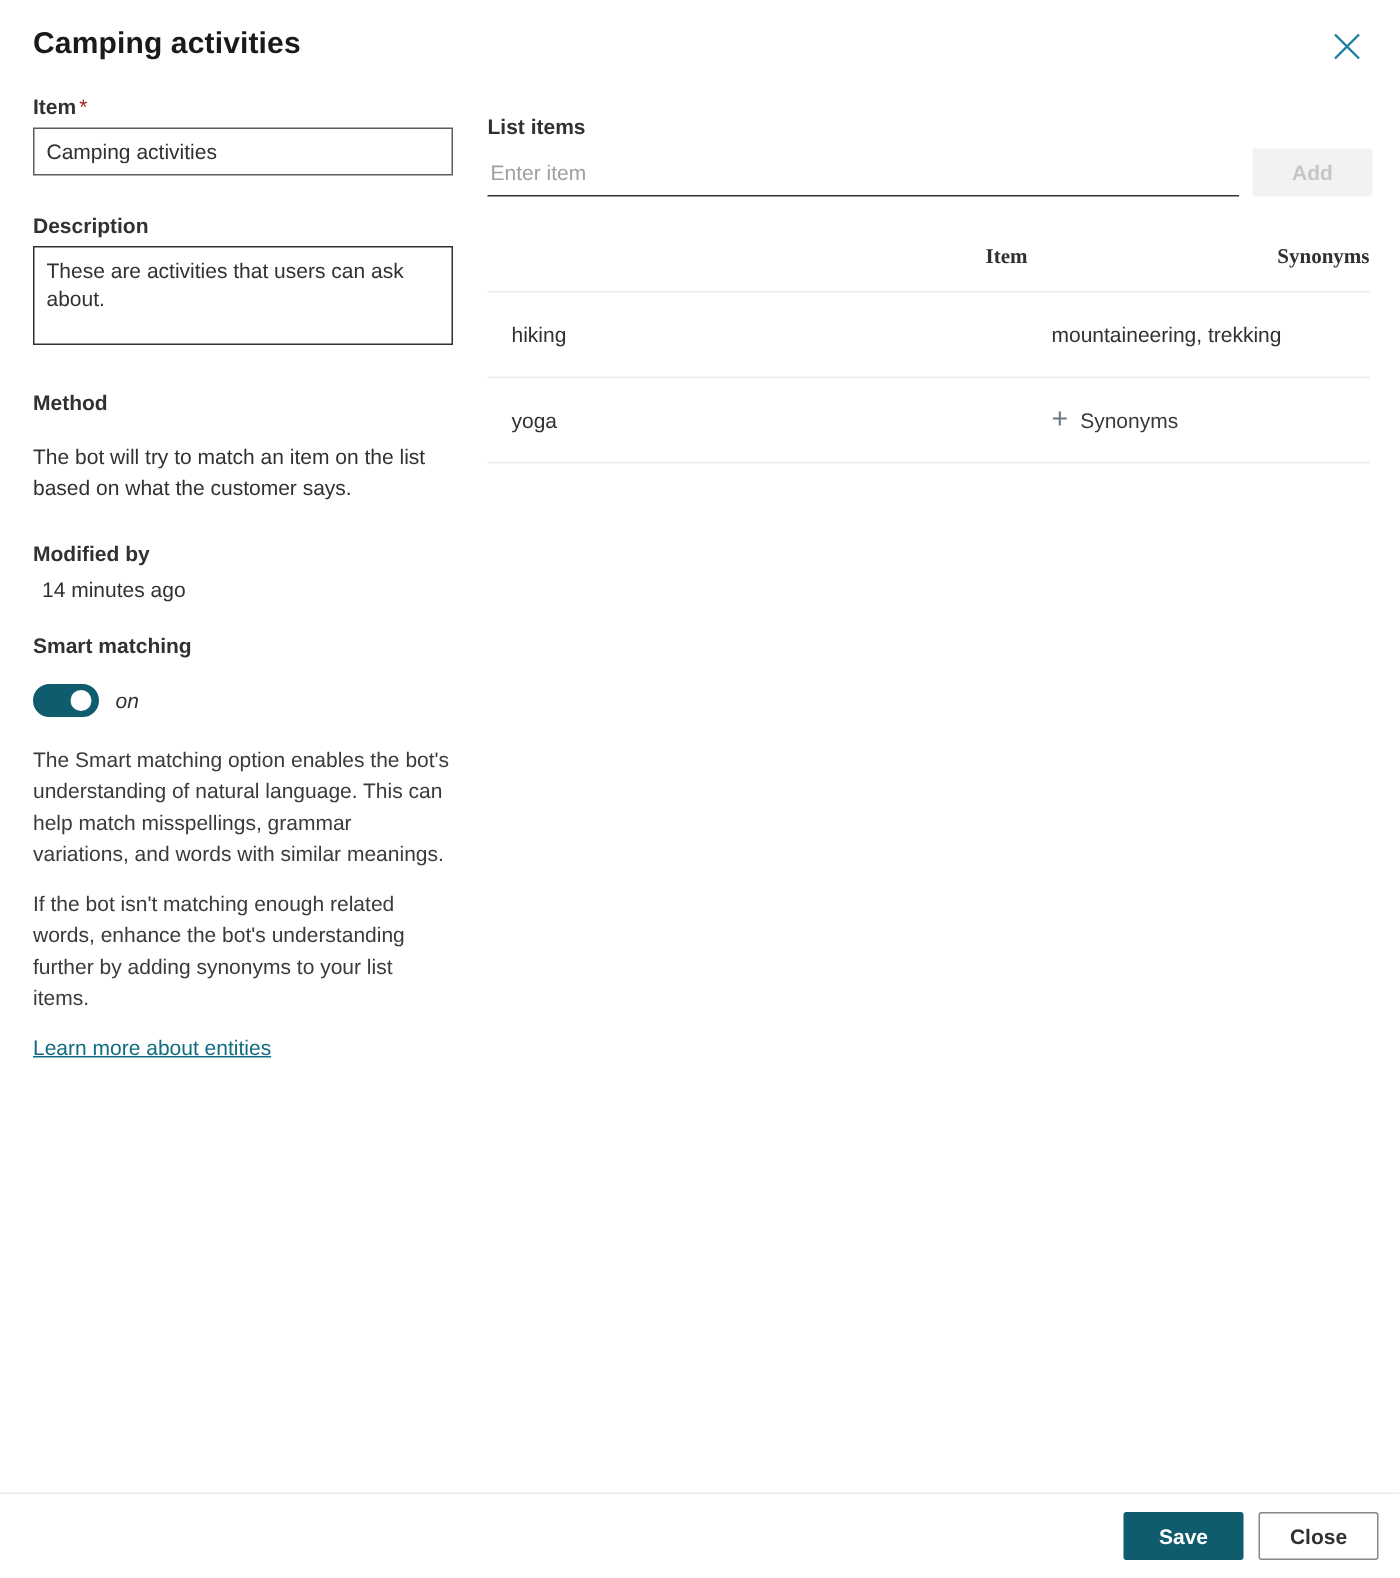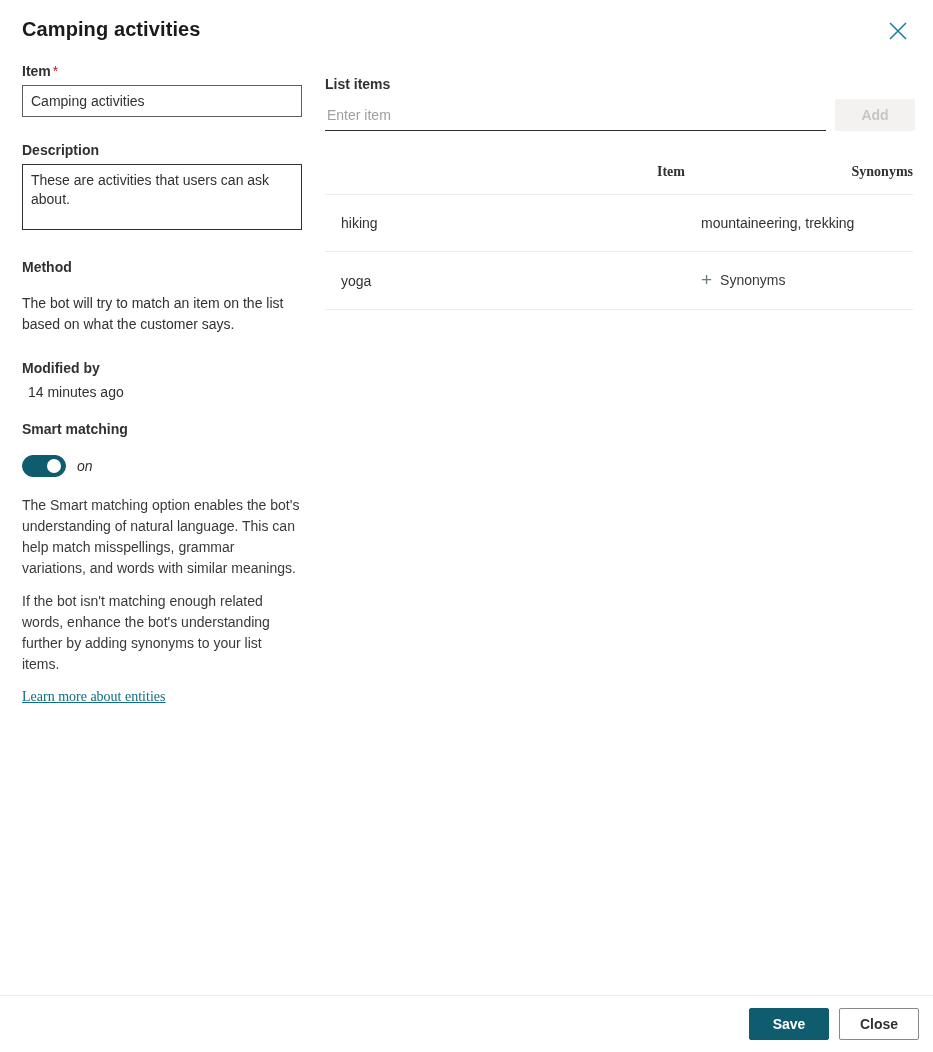--- a/index.html
+++ b/index.html
@@ -157,21 +157,20 @@
     line-height: 20px;
   }
 
   .link {
     font-size: 14px;
     color: #0f6c81;
     text-decoration: underline;
     cursor: pointer;
     line-height: 20px;
     display: inline-block;
-    font-family: Liberation Serif, serif;
   }
 
   
   .right-col {
     position: absolute;
     left: 325px;
     top: 0;
     width: 590px;
   }
   .list-items-label {

